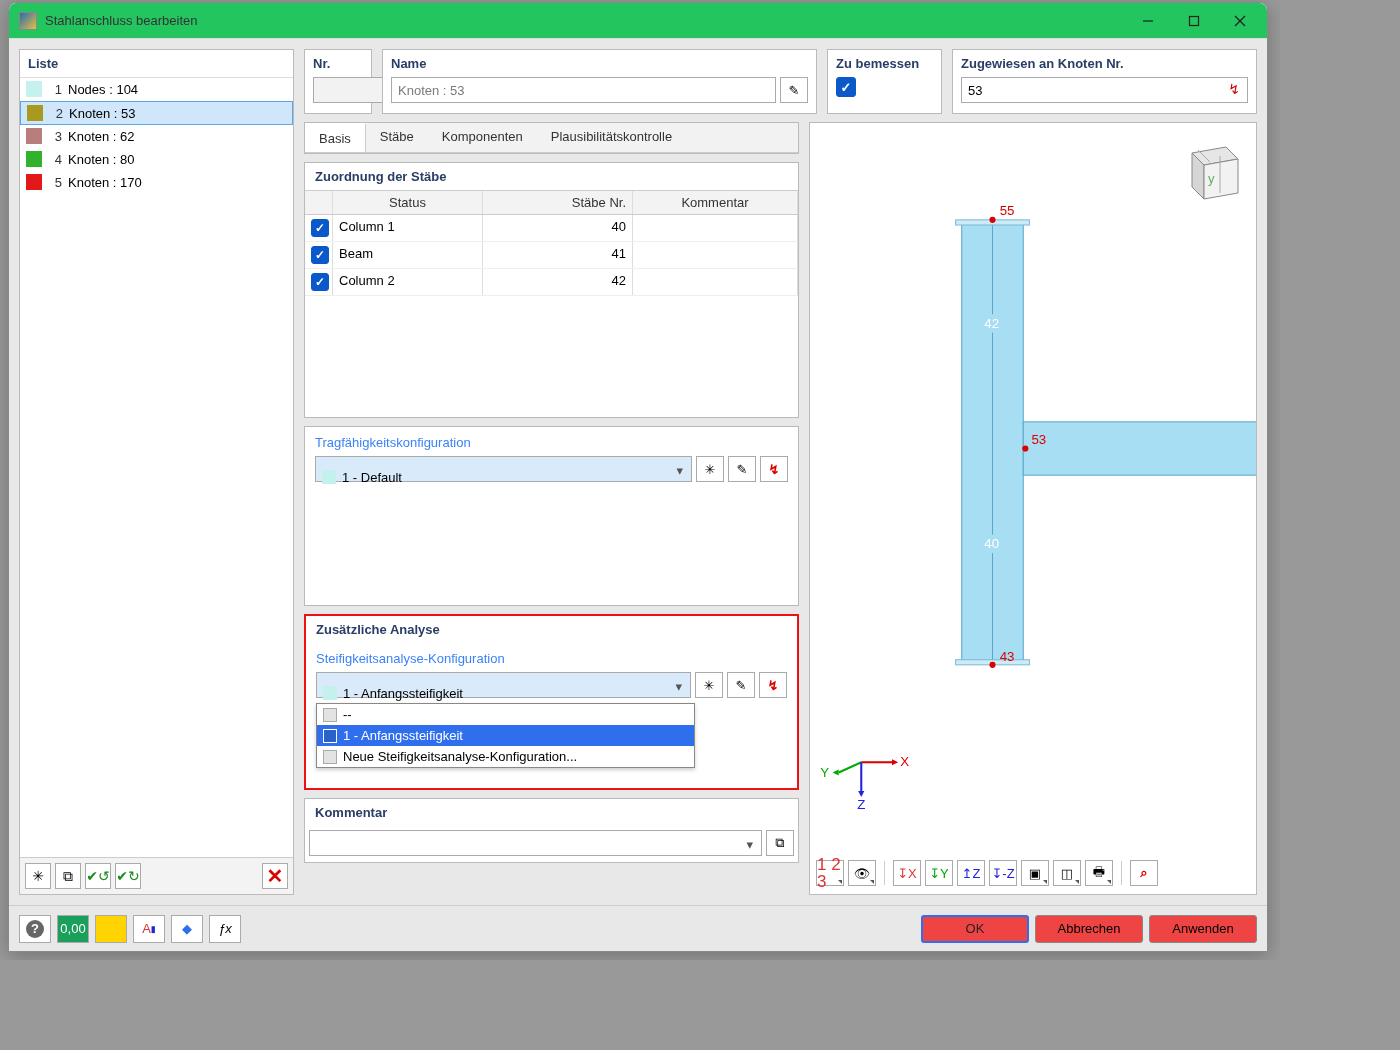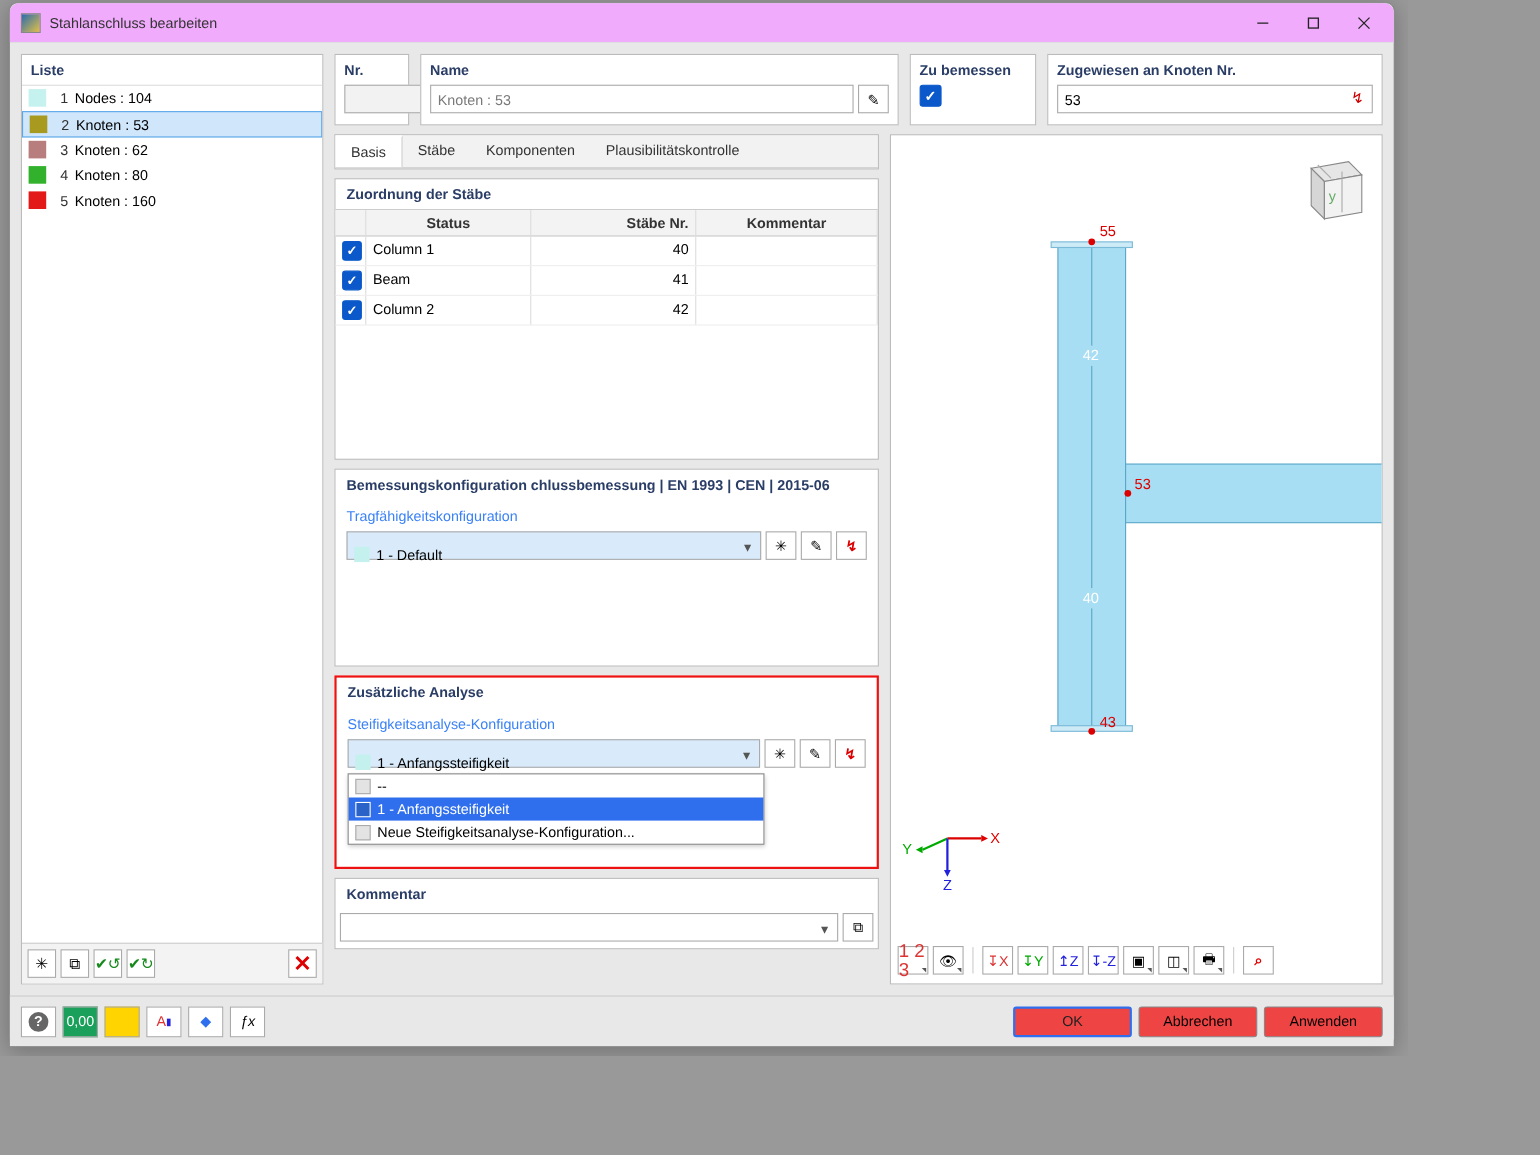--- a/index.html
+++ b/index.html
@@ -7,21 +7,21 @@
 .window {
   position: absolute; left: 8px; top: 2px;
   width: 1260px; height: 950px;
   background: #e8e8e8;
   border: 1px solid #888; border-radius: 8px;
   box-shadow: 0 4px 20px rgba(0,0,0,.25);
   display: flex; flex-direction: column;
 }
 .titlebar {
   height: 36px; display: flex; align-items: center; padding: 0 4px 0 10px;
-  background: #f0abfc; border-radius: 8px 8px 0 0; border-bottom: 1px solid #ddd;
+  background: #22c55e; border-radius: 8px 8px 0 0; border-bottom: 1px solid #ddd;
 }
 .title-icon { width: 18px; height: 18px; background: linear-gradient(135deg,#2b6cb0,#e2c044); margin-right: 8px; border: 1px solid #888; }
 .title-text { color: #333; }
 .win-controls { margin-left: auto; display: flex; }
 .win-btn { width: 46px; height: 30px; display: flex; align-items: center; justify-content: center; cursor: pointer; }
 .win-svg { stroke: #222; stroke-width: 1.2; fill: none; }
 
 .body { flex: 1; display: flex; padding: 10px; gap: 10px; }
 .left-pane { width: 275px; border: 1px solid #bbb; background: #fff; display: flex; flex-direction: column; }
 .pane-header { font-weight: 600; color: #2a3d66; padding: 6px 8px; border-bottom: 1px solid #ddd; }
@@ -109,21 +109,21 @@
 
 .footer { height: 46px; border-top:1px solid #ccc; background:#e8e8e8; display:flex; align-items:center; padding:0 10px; gap:6px;}
 .footer .spacer { flex:1; }
 .btn { min-width: 108px; height:28px; border:1px solid #888; background:#ef4444; border-radius:3px; cursor:pointer; padding:0 16px;}
 .btn.primary { border:2px solid #2f6fed; color:#222;}
 .ftbtn { width:32px; height:28px; border:1px solid #aaa; background:#fff; display:flex; align-items:center; justify-content:center; cursor:pointer;}
 
 .icon-label { font-size:17px; line-height:1;}
 .red-pick { color:#d00; font-weight:bold; font-size:13px; position:relative;}
 
-.th { font-weight: bold; text-align: center; color:#333;}
+.th { font-weight: normal; text-align: center; color:#333;}
 </style>
 </head>
 <body>
 
 <div class="window">
 
   <div class="titlebar">
     <div class="title-icon"></div>
     <div class="title-text">Stahlanschluss bearbeiten</div>
     <div class="win-controls">
@@ -167,21 +167,21 @@
           <div>Knoten : 62</div>
         </div>
         <div class="list-row">
           <div class="color-swatch" style="background:#31b12c"></div>
           <div class="idx">4</div>
           <div>Knoten : 80</div>
         </div>
         <div class="list-row">
           <div class="color-swatch" style="background:#e31818"></div>
           <div class="idx">5</div>
-          <div>Knoten : 160</div>
+          <div>Knoten : 170</div>
         </div>
       </div>
       <div class="left-toolbar">
         <div class="tbtn">✳</div>
         <div class="tbtn">⧉</div>
         <div class="tbtn" style="color:#188a1d">✔↺</div>
         <div class="tbtn" style="color:#188a1d">✔↻</div>
         <div class="tbtn delete-x">✕</div>
       </div>
     </div>
@@ -252,21 +252,20 @@
               <div class="trow">
                 <div class="td cb"><div class="checkbox small">✓</div></div>
                 <div class="td status">Column 2</div>
                 <div class="td nr">42</div>
                 <div class="td comm"></div>
               </div>
             </div>
           </div>
 
           <div class="section config-section">
-            <div class="section-title">Bemessungskonfiguration chlussbemessung | EN 1993 | CEN | 2015-06</div>
             <div class="config-body">
               <div class="config-label">Tragfähigkeitskonfiguration</div>
               <div class="sel-row">
                 <div class="select">
                   <div class="sel-color"></div>
                   <span>1 - Default</span>
                   <span class="chev">▾</span>
                 </div>
                 <div class="icon-btn">✳</div>
                 <div class="icon-btn">✎</div>

